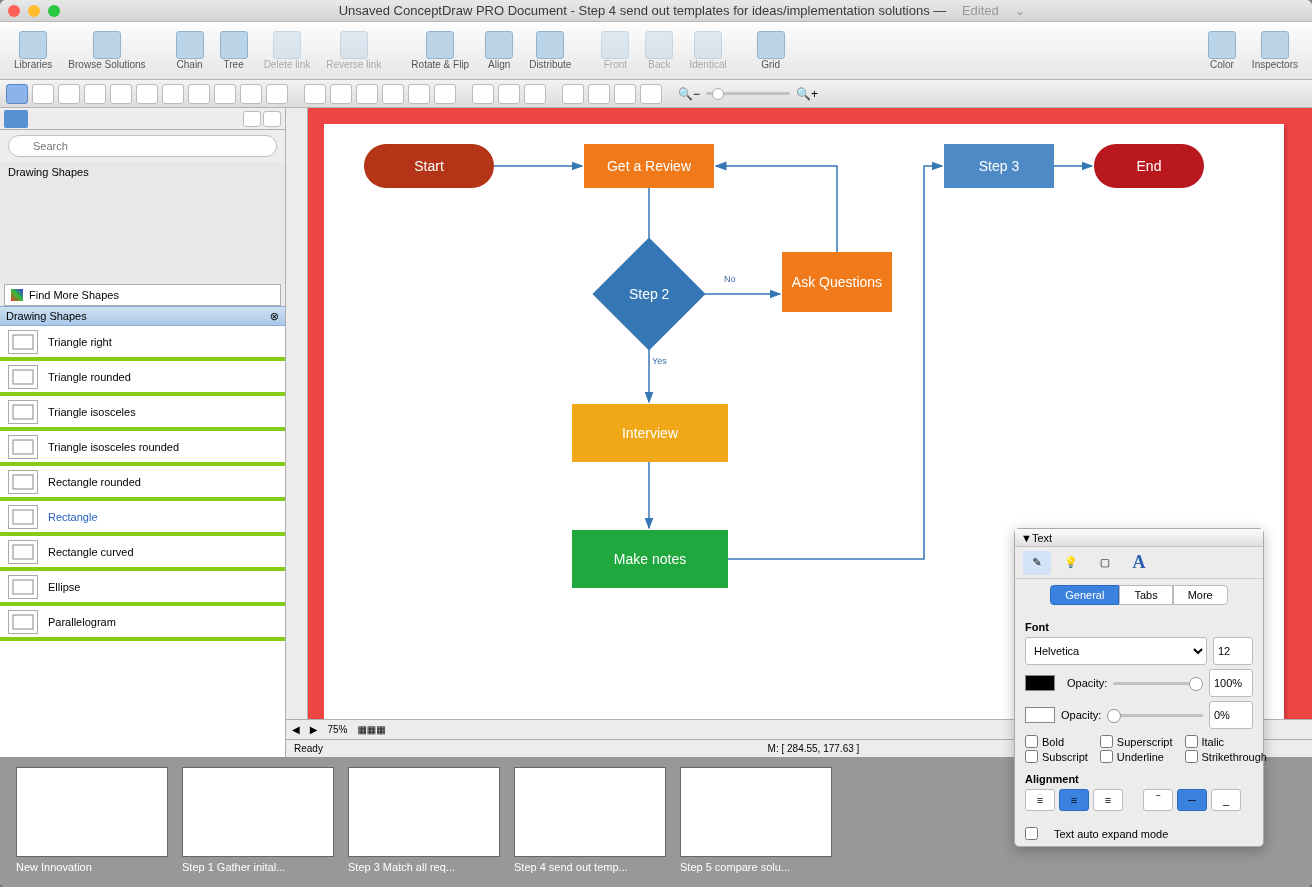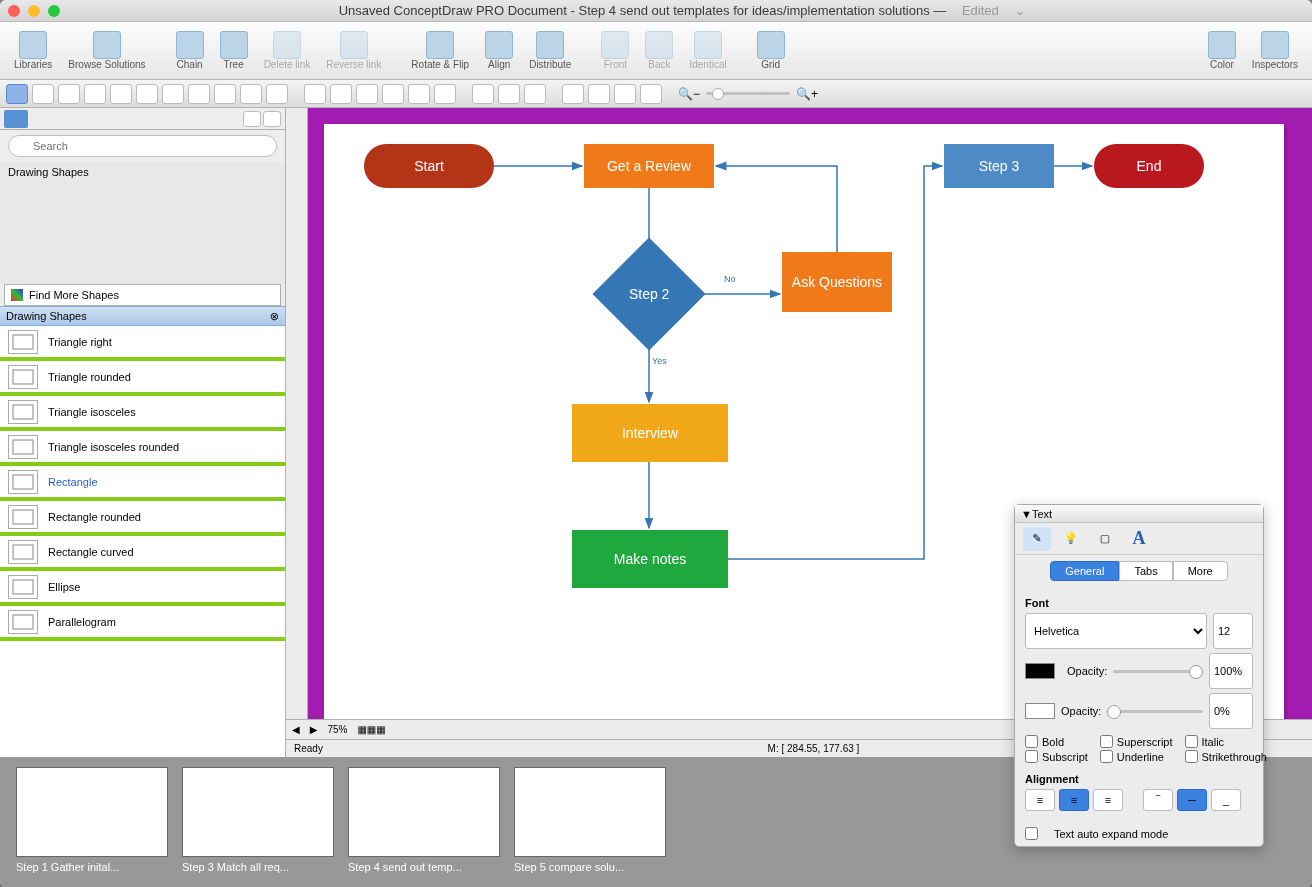--- a/index.html
+++ b/index.html
@@ -46,21 +46,21 @@
 .shape-item { height: 35px; display: flex; align-items: center; padding: 0 8px; gap: 10px; font-size: 11px; border-bottom: 4px solid #84cc16; }
 .shape-item.sel { color: #2660c0; }
 .shape-ico { width: 30px; height: 24px; background: #fff; border: 1px solid #aaa; display:flex;align-items:center;justify-content:center; }
 .shape-ico svg { width: 24px; height: 18px; }
 
 
 .canvaswrap { flex: 1; display: flex; flex-direction: column; min-width: 0; }
 .ruler-h { height: 22px; background: #ececec; border-bottom: 1px solid #b0b0b0; display:flex;align-items:center;font-size:8px;color:#555;padding-left:24px;overflow:hidden;}
 .canvasrow { flex: 1; display: flex; min-height: 0; }
 .ruler-v { width: 22px; background: #ececec; border-right: 1px solid #b0b0b0; overflow:hidden;}
-.canvas { flex: 1; background: #a21caf; position: relative; overflow: hidden; }
+.canvas { flex: 1; background: #ef4444; position: relative; overflow: hidden; }
 .page { position: absolute; left: 16px; top: 16px; width: 960px; height: 620px; background: #fff; box-shadow: 2px 2px 4px rgba(0,0,0,0.2); }
 .node { position: absolute; color: #fff; font-size: 14px; display: flex; align-items: center; justify-content: center; font-weight: 500; }
 .terminator { border-radius: 22px; }
 .diamond { transform: rotate(45deg); }
 .diamond span { transform: rotate(-45deg); }
 .conn-label { position: absolute; font-size: 9px; color: #3a6aa8; }
 .cvbottom { height: 20px; background: #ececec; border-top: 1px solid #b0b0b0; display: flex; align-items: center; padding: 0 6px; font-size: 10px; gap: 10px; }
 
 .statusbar { height: 18px; background: #ececec; border-top: 1px solid #b0b0b0; font-size: 10px; display: flex; align-items: center; padding: 0 8px; }
 .statusbar .coords { flex:1; text-align:center; }
@@ -78,21 +78,21 @@
 .insp-mode { width: 28px; height: 24px; border-radius: 3px; display:flex;align-items:center;justify-content:center;}
 .insp-mode.sel { background:#d2e3f8;}
 .insp-tabs { display: flex; justify-content: center; padding: 6px; gap: 0; }
 .insp-tab { padding: 3px 14px; border: 1px solid #bbb; background: #fff; font-size: 11px;}
 .insp-tab:first-child{border-radius:4px 0 0 4px;}
 .insp-tab:last-child{border-radius:0 4px 4px 0;}
 .insp-tab.sel { background: #3b82e0; color: #fff; border-color:#2a6bc4;}
 .insp-body { padding: 6px 10px; }
 .insp-body h4 { font-size: 11px; font-weight: 600; margin: 4px 0; }
 .fieldrow { display: flex; align-items: center; gap: 6px; margin: 4px 0; }
-.fieldrow select, .fieldrow input[type=text] { height: 36px; border: 1px solid #bbb; border-radius: 3px; padding: 0 4px; font-size: 11px; background:#fff;}
+.fieldrow select, .fieldrow input[type=text] { height: 28px; border: 1px solid #bbb; border-radius: 3px; padding: 0 4px; font-size: 11px; background:#fff;}
 .swatch { width: 30px; height: 16px; border: 1px solid #888; }
 .oslider { flex:1; height: 3px; background: #c2c2c2; border-radius: 2px; position:relative;}
 .oslider::after{content:'';position:absolute;right:0;top:-5px;width:12px;height:12px;border-radius:50%;background:#fff;border:1px solid #999;}
 .oslider.zero::after{left:0;right:auto;}
 .checks { display: grid; grid-template-columns: 1fr 1fr 1fr; gap: 2px 12px; margin: 6px 0 10px; }
 .checks label { display:flex;align-items:center;gap:4px;}
 .align-row { display:flex; gap:4px; margin:4px 0 8px;}
 .align-btn { width:30px; height:22px; border:1px solid #bbb; background:#fff; border-radius:3px;display:flex;align-items:center;justify-content:center;}
 .align-btn.sel { background:#3b82e0; border-color:#2a6bc4;}
 .align-row .spacer{width:12px;}
@@ -267,35 +267,35 @@
             <span>Triangle isosceles</span>
           </div>
           <div class="shape-item">
             <div class="shape-ico">
               <svg viewBox="0 0 24 18">
                 <rect x="2" y="2" width="20" height="14" fill="none" stroke="#888"></rect>
               </svg>
             </div>
             <span>Triangle isosceles rounded</span>
           </div>
+          <div class="shape-item">
+            <div class="shape-ico">
+              <svg viewBox="0 0 24 18">
+                <rect x="2" y="2" width="20" height="14" fill="none" stroke="#888"></rect>
+              </svg>
+            </div>
+            <span>Rectangle rounded</span>
+          </div>
           <div class="shape-item sel">
             <div class="shape-ico">
               <svg viewBox="0 0 24 18">
                 <rect x="2" y="2" width="20" height="14" fill="none" stroke="#888"></rect>
               </svg>
             </div>
             <span>Rectangle</span>
-          </div>
-          <div class="shape-item">
-            <div class="shape-ico">
-              <svg viewBox="0 0 24 18">
-                <rect x="2" y="2" width="20" height="14" fill="none" stroke="#888"></rect>
-              </svg>
-            </div>
-            <span>Rectangle rounded</span>
           </div>
           <div class="shape-item">
             <div class="shape-ico">
               <svg viewBox="0 0 24 18">
                 <rect x="2" y="2" width="20" height="14" fill="none" stroke="#888"></rect>
               </svg>
             </div>
             <span>Rectangle curved</span>
           </div>
           <div class="shape-item">
@@ -377,20 +377,24 @@
       <div class="statusbar">
         <span>Ready</span>
         <span class="coords">M: [ 284.55, 177.63 ]</span>
       </div>
     </div>
   </div>
 
   <div class="thumbstrip" id="thumbstrip">
       <div class="thumb">
         <div class="pv"></div>
+        <div class="lbl">New Innovation</div>
+      </div>
+      <div class="thumb">
+        <div class="pv"></div>
         <div class="lbl">Step 1 Gather inital...</div>
       </div>
       <div class="thumb">
         <div class="pv"></div>
         <div class="lbl">Step 3 Match all req...</div>
       </div>
       <div class="thumb">
         <div class="pv"></div>
         <div class="lbl">Step 4 send out temp...</div>
       </div>

